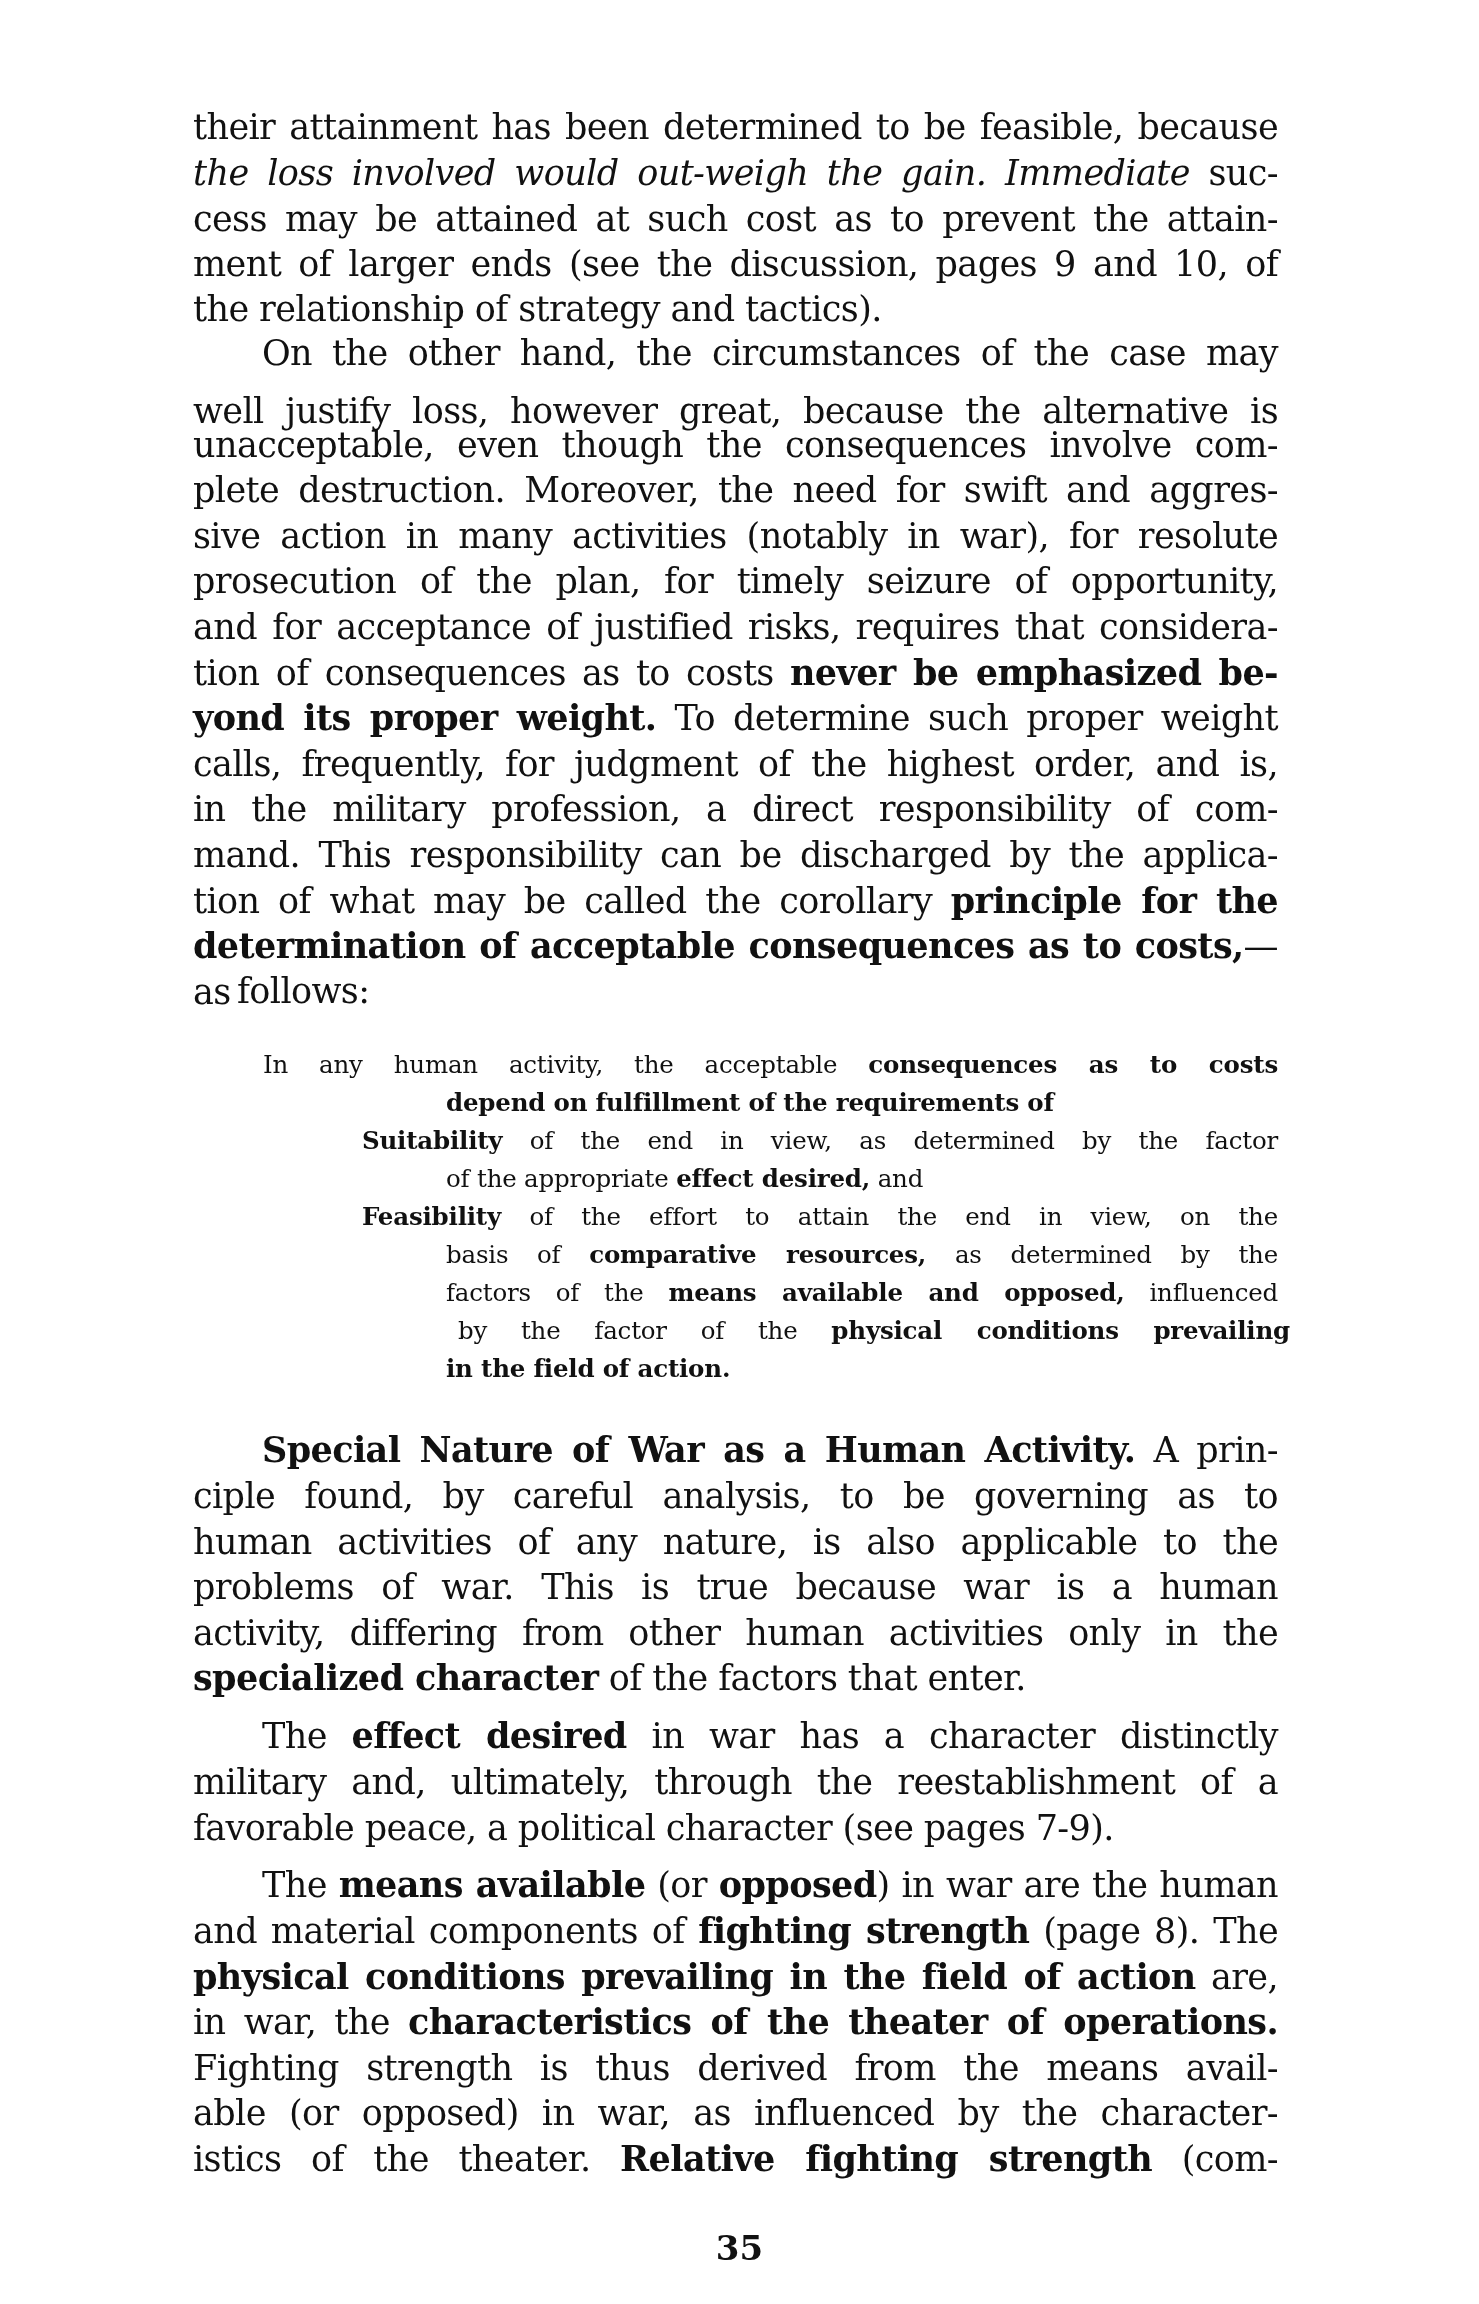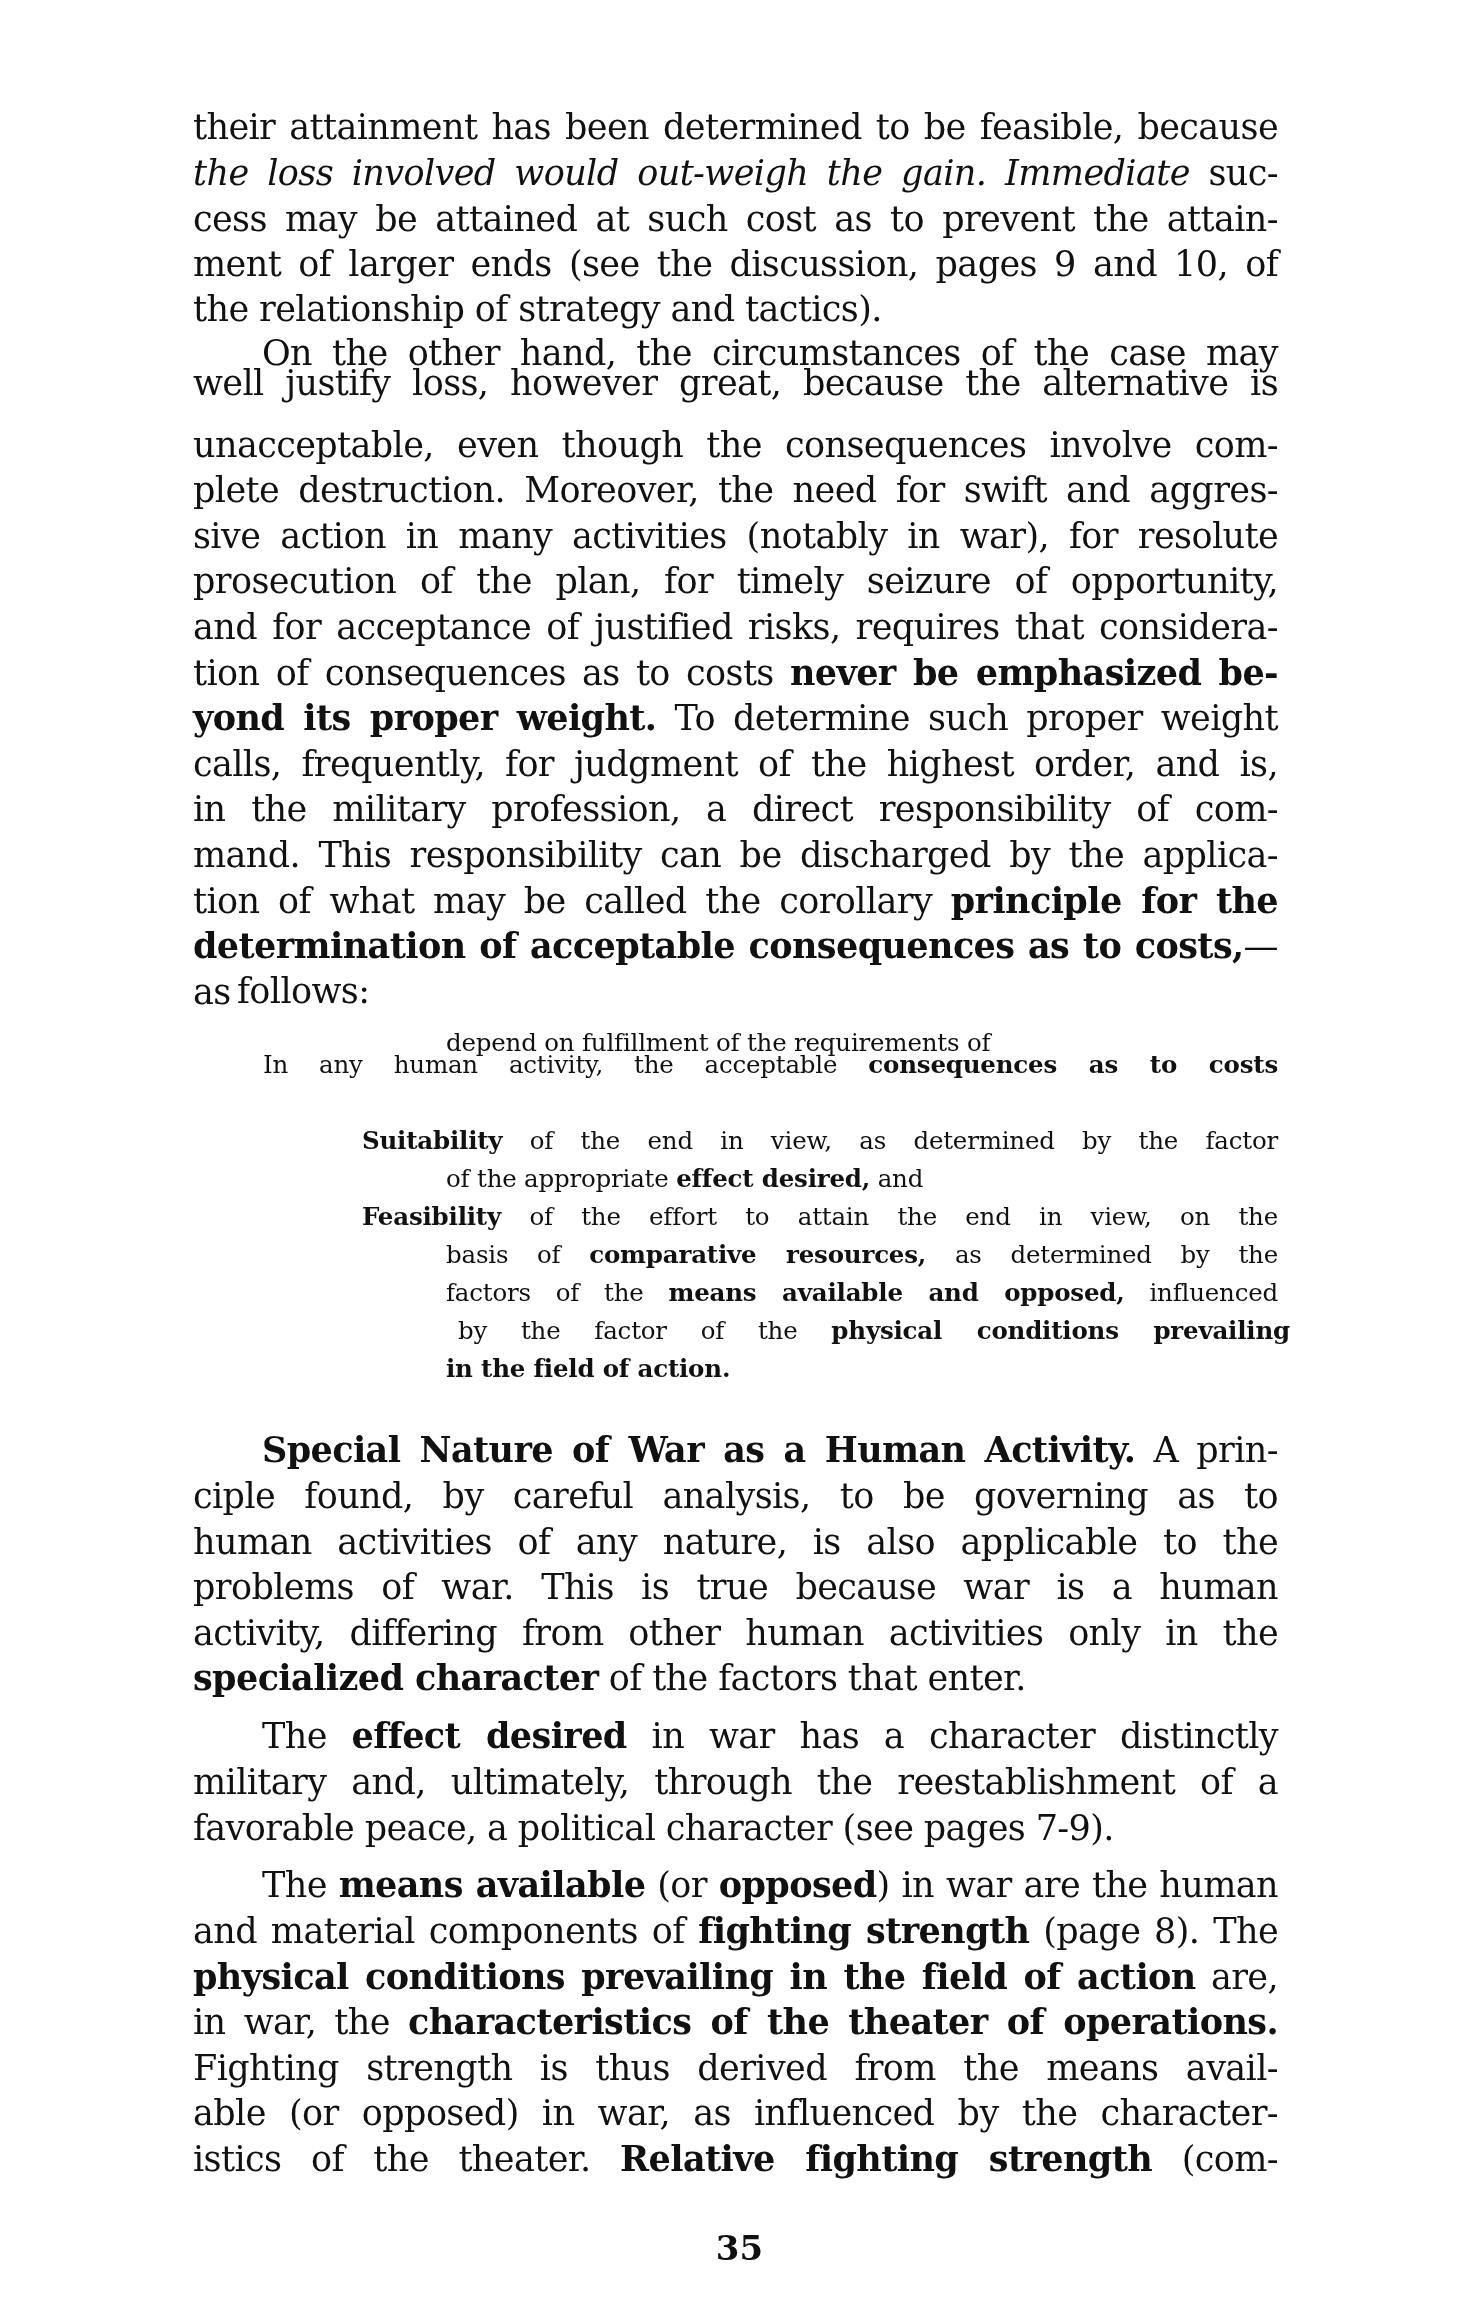--- a/index.html
+++ b/index.html
@@ -24,21 +24,21 @@
 <body>
 
 <div class="page">
   <div id="body-text">
       <div class="line body-line j" style="top: 104px;"><span>their attainment has been determined to be feasible, because</span></div>
       <div class="line body-line j" style="top: 150px;"><span class="i">the loss involved would out-weigh the gain.</span><span> </span><span class="i">Immediate</span><span> suc-</span></div>
       <div class="line body-line j" style="top: 196px;"><span>cess may be attained at such cost as to prevent the attain-</span></div>
       <div class="line body-line j" style="top: 241px;"><span>ment of larger ends (see the discussion, pages 9 and 10, of</span></div>
       <div class="line body-line" style="top: 286px;"><span>the relationship of strategy and tactics).</span></div>
       <div class="line body-line indent j" style="top: 330px;"><span>On the other hand, the circumstances of the case may</span></div>
-      <div class="line body-line j" style="top: 360px;"><span>well justify loss, however great, because the alternative is</span></div>
+      <div class="line body-line j" style="top: 388px;"><span>well justify loss, however great, because the alternative is</span></div>
       <div class="line body-line j" style="top: 422px;"><span>unacceptable, even though the consequences involve com-</span></div>
       <div class="line body-line j" style="top: 467px;"><span>plete destruction. Moreover, the need for swift and aggres-</span></div>
       <div class="line body-line j" style="top: 513px;"><span>sive action in many activities (notably in war), for resolute</span></div>
       <div class="line body-line j" style="top: 558px;"><span>prosecution of the plan, for timely seizure of opportunity,</span></div>
       <div class="line body-line j" style="top: 604px;"><span>and for acceptance of justified risks, requires that considera-</span></div>
       <div class="line body-line j" style="top: 650px;"><span>tion of consequences as to costs </span><span class="b">never be emphasized be-</span></div>
       <div class="line body-line j" style="top: 695px;"><span class="b">yond its proper weight.</span><span> To determine such proper weight</span></div>
       <div class="line body-line j" style="top: 741px;"><span>calls, frequently, for judgment of the highest order, and is,</span></div>
       <div class="line body-line j" style="top: 786px;"><span>in the military profession, a direct responsibility of com-</span></div>
       <div class="line body-line j" style="top: 832px;"><span>mand. This responsibility can be discharged by the applica-</span></div>
@@ -57,21 +57,21 @@
       <div class="line body-line indent j" style="top: 1862px;"><span>The </span><span class="b">means available</span><span> (or </span><span class="b">opposed</span><span>) in war are the human</span></div>
       <div class="line body-line j" style="top: 1908px;"><span>and material components of </span><span class="b">fighting strength</span><span> (page 8). The</span></div>
       <div class="line body-line j" style="top: 1954px;"><span class="b">physical conditions prevailing in the field of action</span><span> are,</span></div>
       <div class="line body-line j" style="top: 1999px;"><span>in war, the </span><span class="b">characteristics of the theater of operations.</span></div>
       <div class="line body-line j" style="top: 2045px;"><span>Fighting strength is thus derived from the means avail-</span></div>
       <div class="line body-line j" style="top: 2090px;"><span>able (or opposed) in war, as influenced by the character-</span></div>
       <div class="line body-line j" style="top: 2136px;"><span>istics of the theater. </span><span class="b">Relative fighting strength</span><span> (com-</span></div>
     </div>
   <div id="principle-block">
       <div class="line q q1 j" style="top: 1046px;"><span>In any human activity, the acceptable </span><span class="b">consequences as to costs</span></div>
-      <div class="line q q2" style="top: 1024px;"><span>depend on fulfillment of the requirements of</span></div>
+      <div class="line q q2" style="top: 1084px; font-weight: bold;"><span>depend on fulfillment of the requirements of</span></div>
       <div class="line q q3 j" style="top: 1122px;"><span class="b">Suitability</span><span> of the end in view, as determined by the factor</span></div>
       <div class="line q q2" style="top: 1160px;"><span>of the appropriate </span><span class="b">effect desired,</span><span> and</span></div>
       <div class="line q q3 j" style="top: 1198px;"><span class="b">Feasibility</span><span> of the effort to attain the end in view, on the</span></div>
       <div class="line q q2 j" style="top: 1236px;"><span>basis of </span><span class="b">comparative resources,</span><span> as determined by the</span></div>
       <div class="line q q2 j" style="top: 1274px;"><span>factors of the </span><span class="b">means available and opposed,</span><span> influenced</span></div>
       <div class="line q q2 j" style="top: 1312px; margin-left: 12px;"><span>by the factor of the </span><span class="b">physical conditions prevailing</span></div>
       <div class="line q q2" style="top: 1350px;"><span class="b">in the field of action.</span></div>
     </div>
   <div class="pagenum">35</div>
 </div>

